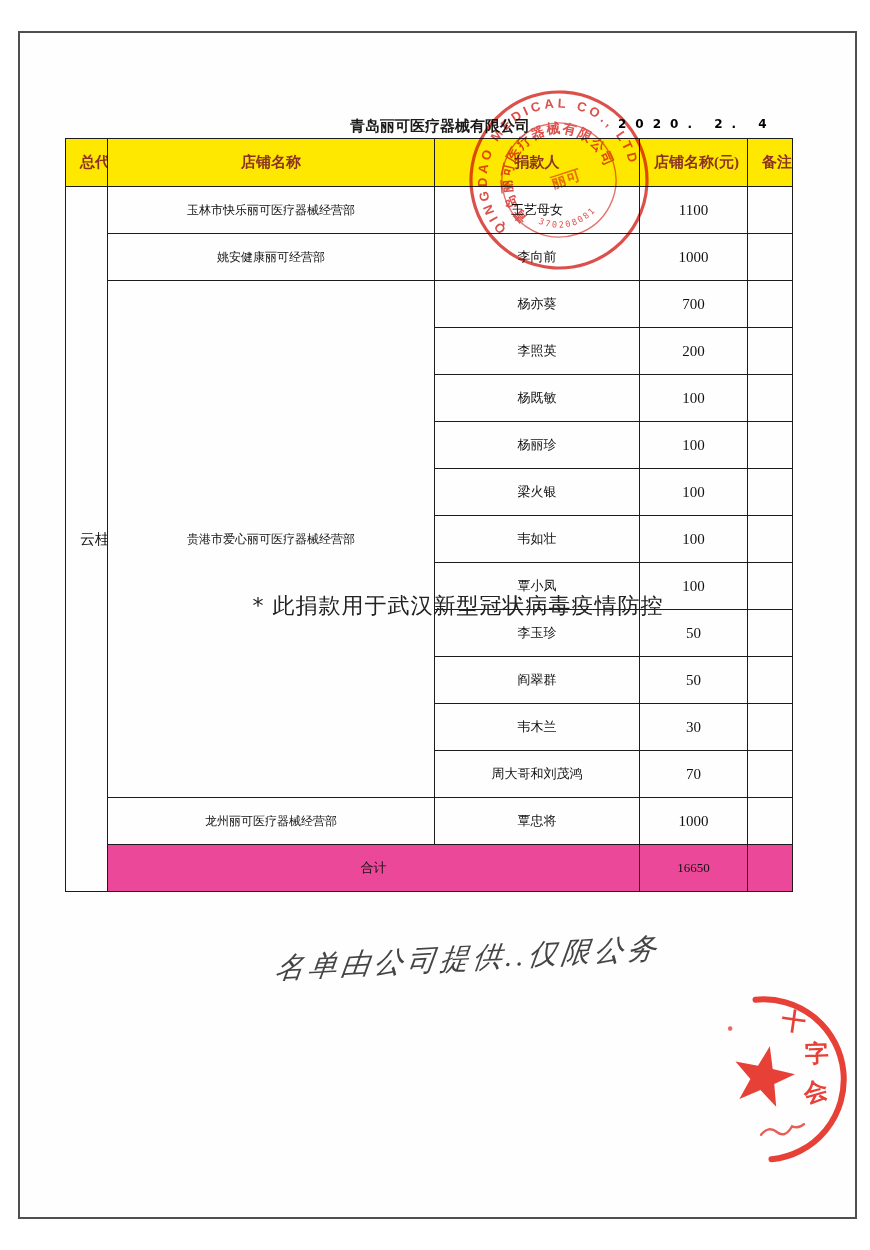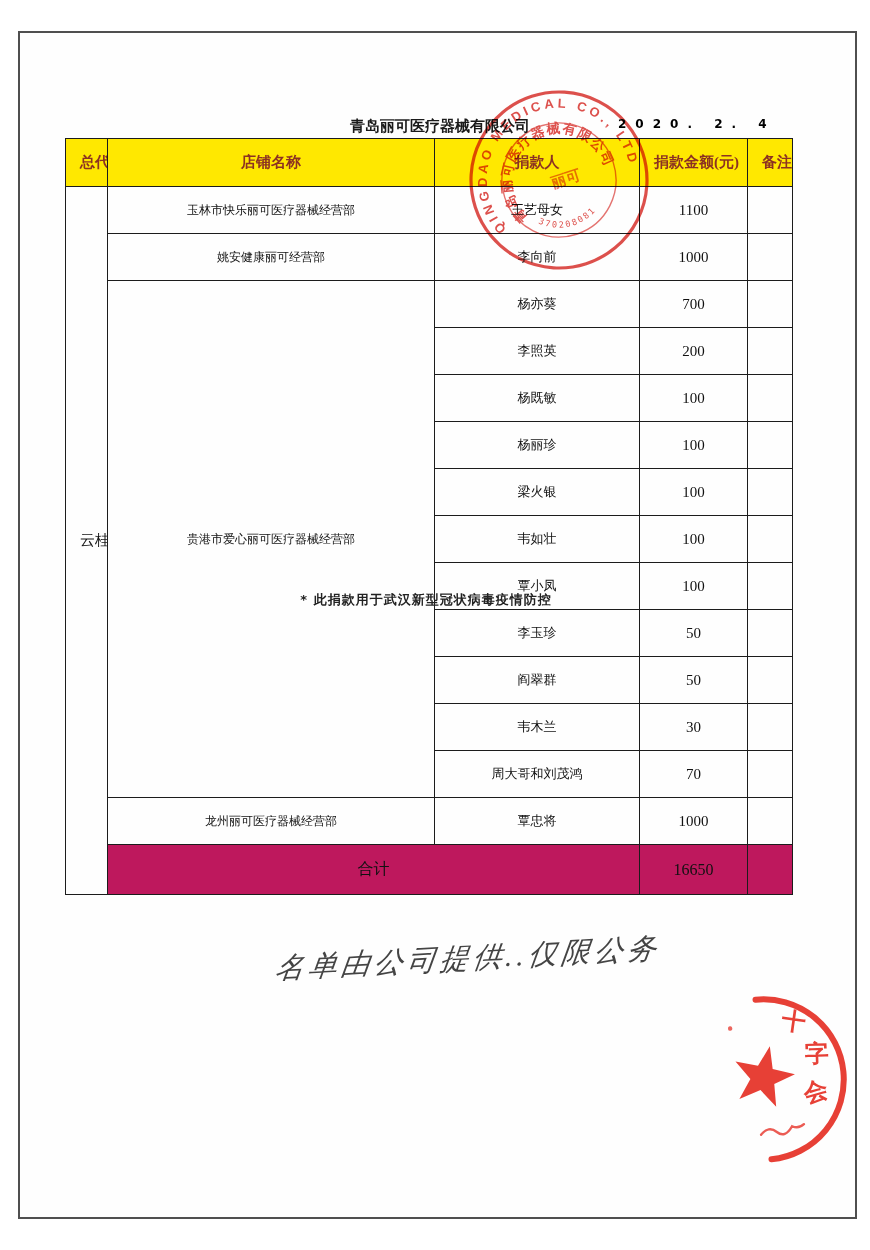--- a/index.html
+++ b/index.html
@@ -41,25 +41,25 @@
   table.donations thead tr{height:33px;}
   table.donations tbody tr{height:27px;}
   table.donations th{
     background:#ffe800;color:#8c3222;
     font-family:"Liberation Serif",serif;font-weight:bold;font-size:15px;
   }
   td.store-cell{font-size:12px;}
   td.donor-cell{font-size:13px;}
   td.amount-cell{font-size:15px;}
   td.agent-cell{font-size:15px;}
-  tr.total-row td{background:#be185d;font-size:16px;}
+  tr.total-row td{background:#ec4899;font-size:13px;}
   .footnote{
     position:absolute;top:558px;left:0;width:812px;text-align:center;
     font-family:"DejaVu Sans","Liberation Sans",sans-serif;
-    font-weight:bold;font-size:13px;color:#222;letter-spacing:1px;
+    font-weight:normal;font-size:22px;color:#222;letter-spacing:1px;padding-left:32px;
   }
   .handwritten{
     position:absolute;left:255px;top:905px;width:420px;
     font-family:"Liberation Serif",serif;font-style:italic;
     font-size:29px;color:#2b2b2b;letter-spacing:4px;white-space:nowrap;
     transform:rotate(-3deg) skewX(-10deg);opacity:.88;
   }
   .seal{position:absolute;mix-blend-mode:multiply;pointer-events:none;}
   .seal-company{left:428px;top:36px;width:222px;height:222px;opacity:.86;}
   .seal-cross{left:658px;top:948px;width:200px;height:200px;opacity:.95;}
@@ -81,21 +81,21 @@
         <col class="c-store">
         <col class="c-donor">
         <col class="c-amount">
         <col class="c-remark">
     </colgroup>
     <thead>
       <tr>
         <th>总代</th>
         <th>店铺名称</th>
         <th>捐款人</th>
-        <th>捐款金额(元)</th>
+        <th>店铺名称(元)</th>
         <th>备注</th>
       </tr>
     </thead>
     <tbody>
       <tr>
         <td class="agent-cell" rowspan="15">云桂</td>
         <td class="store-cell">玉林市快乐丽可医疗器械经营部</td>
         <td class="donor-cell">王艺母女</td>
         <td class="amount-cell">1100</td>
         <td class="remark-cell"></td>

